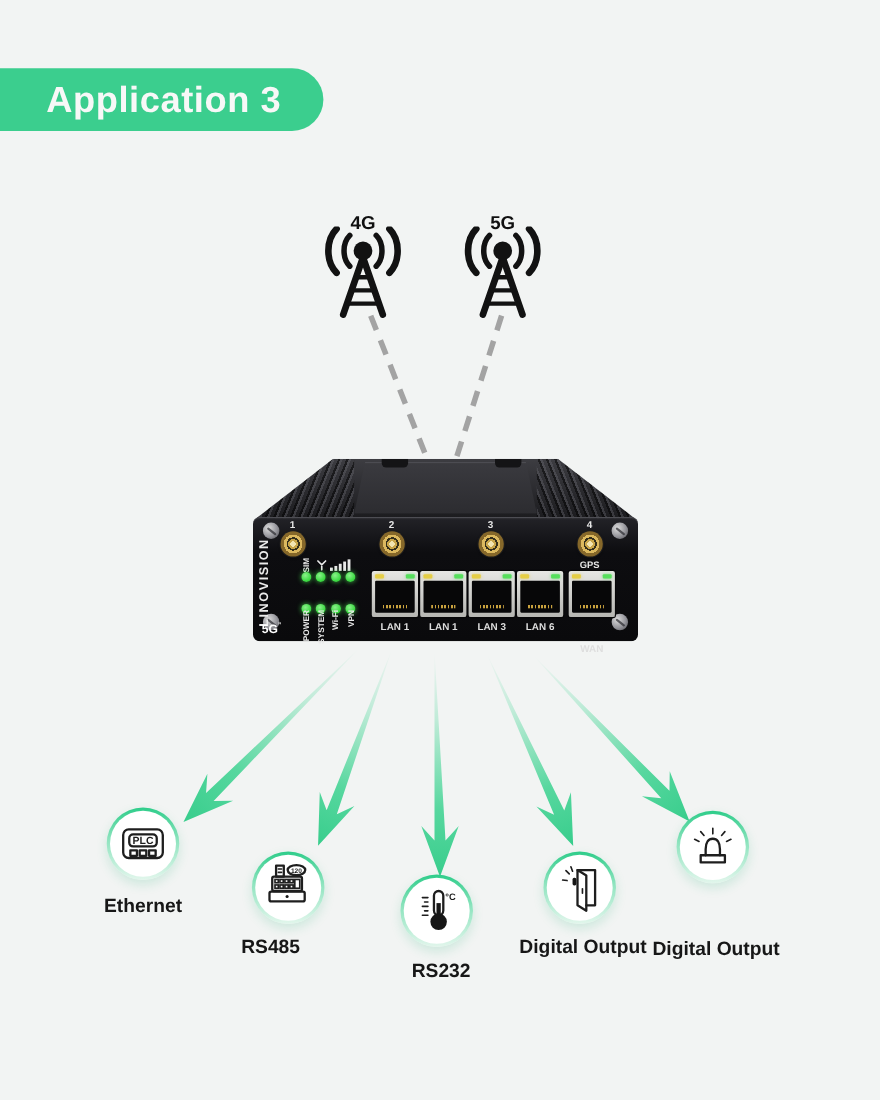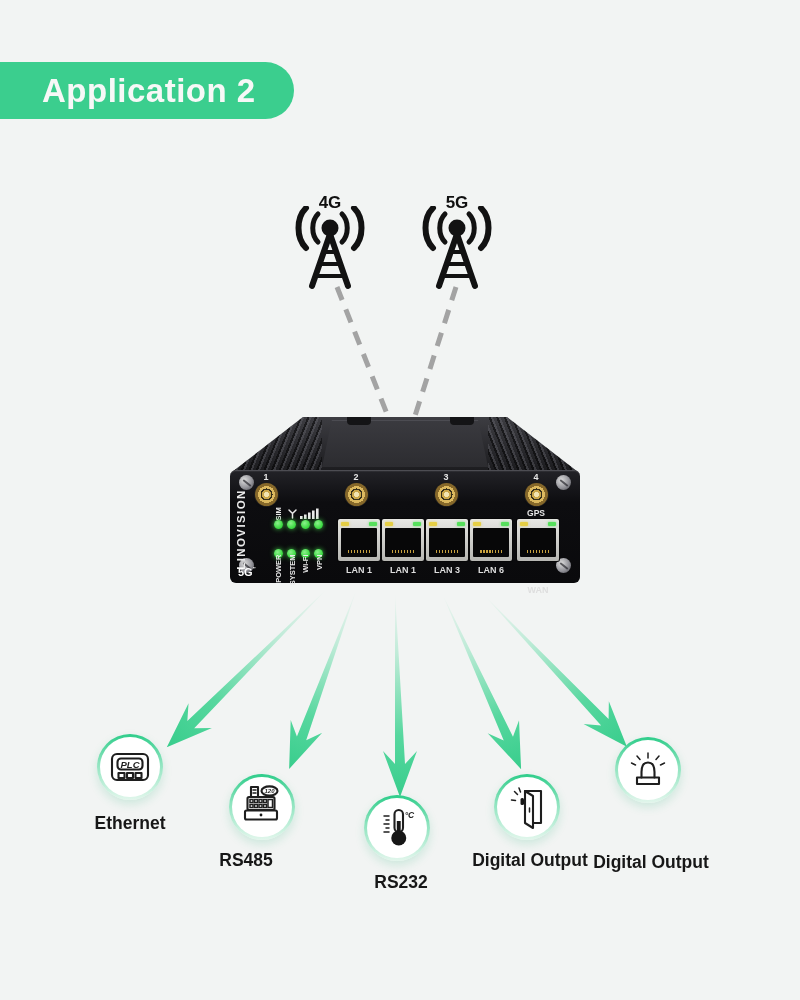--- a/index.html
+++ b/index.html
@@ -109,41 +109,40 @@
   .port .led-g { position:absolute; right:3px; top:3px; width:8px; height:4px; background:#56df5c; border-radius:1px; box-shadow:0 0 3px rgba(86,223,92,.8); }
   .port .pins { position:absolute; left:50%; bottom:4px; width:22px; height:3px; transform:translateX(-50%);
                 background:repeating-linear-gradient(90deg,#c9a23e 0 1.5px, transparent 1.5px 3px); }
   .port-label { position:absolute; top:48px; width:42px; text-align:center; color:#dedede; font-size:9px; font-weight:600; }
 
   
   .device-circle {
     position:absolute; width:66px; height:66px; border-radius:50%; z-index:2;
     background:linear-gradient(180deg,#2ecd8a 0%,#8fe4bf 45%,#e2f6ec 100%);
     box-shadow:0 4px 10px rgba(40,180,120,.18);
-    font-style:italic;
   }
   .device-circle .white {
     position:absolute; left:3px; top:3px; width:60px; height:60px; border-radius:50%;
     background:#ffffff; display:flex; align-items:center; justify-content:center;
   }
   .device-label {
     position:absolute; transform:translateX(-50%); z-index:2;
     color:#171717; font-size:17.5px; font-weight:600; white-space:nowrap;
   }
 
   svg .ink { stroke:#1e1e1e; fill:none; stroke-width:2.1; stroke-linecap:round; stroke-linejoin:round; }
   svg .thin { stroke:#1e1e1e; fill:none; stroke-width:1.5; stroke-linecap:round; }
   svg .solid { fill:#161616; stroke:none; }
   svg .itxt { fill:#1e1e1e; font-family:"Liberation Sans",sans-serif; font-weight:700; }
 </style>
 </head>
 <body>
 
 <div class="badge">
-  <span>Application 2</span>
+  <span>Application 3</span>
 </div>
 
 <div class="tower t4g">
   <div class="tlabel">4G</div>
   <svg width="90" height="88" viewBox="0 0 90 88">
     <g stroke="#121212" fill="none" stroke-linecap="round">
       <path d="M33,8 C26,15 26,29 33,36" stroke-width="5"></path>
       <path d="M57,8 C64,15 64,29 57,36" stroke-width="5"></path>
       <path d="M21,2 C11,12 11,32 21,42" stroke-width="6"></path>
       <path d="M69,2 C79,12 79,32 69,42" stroke-width="6"></path>

